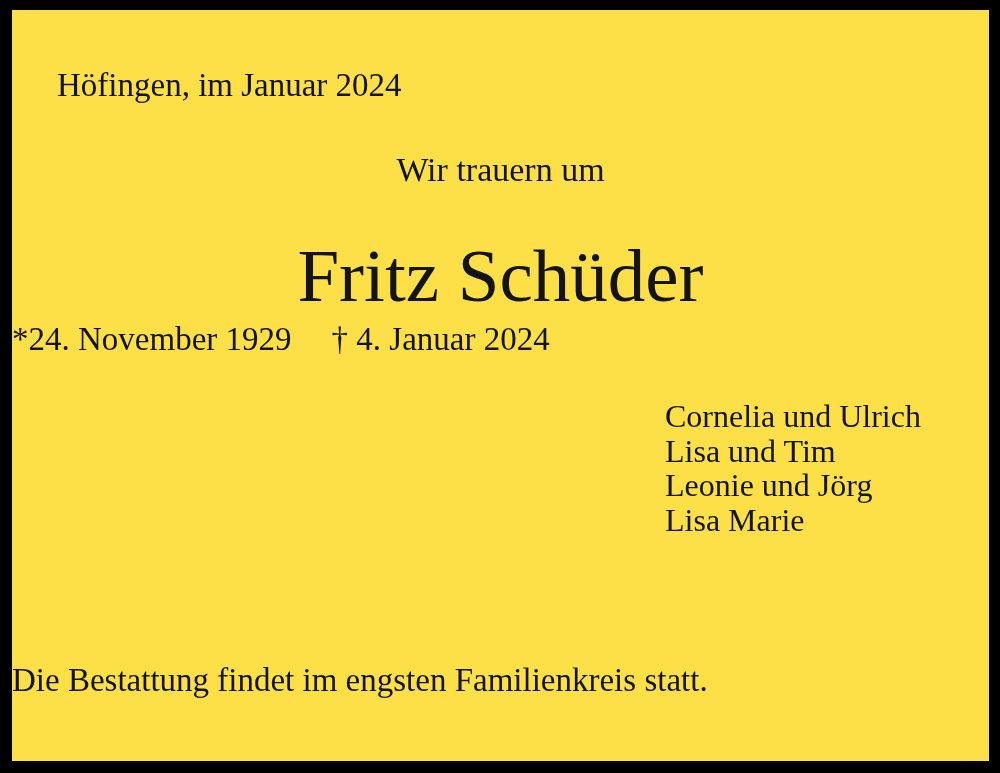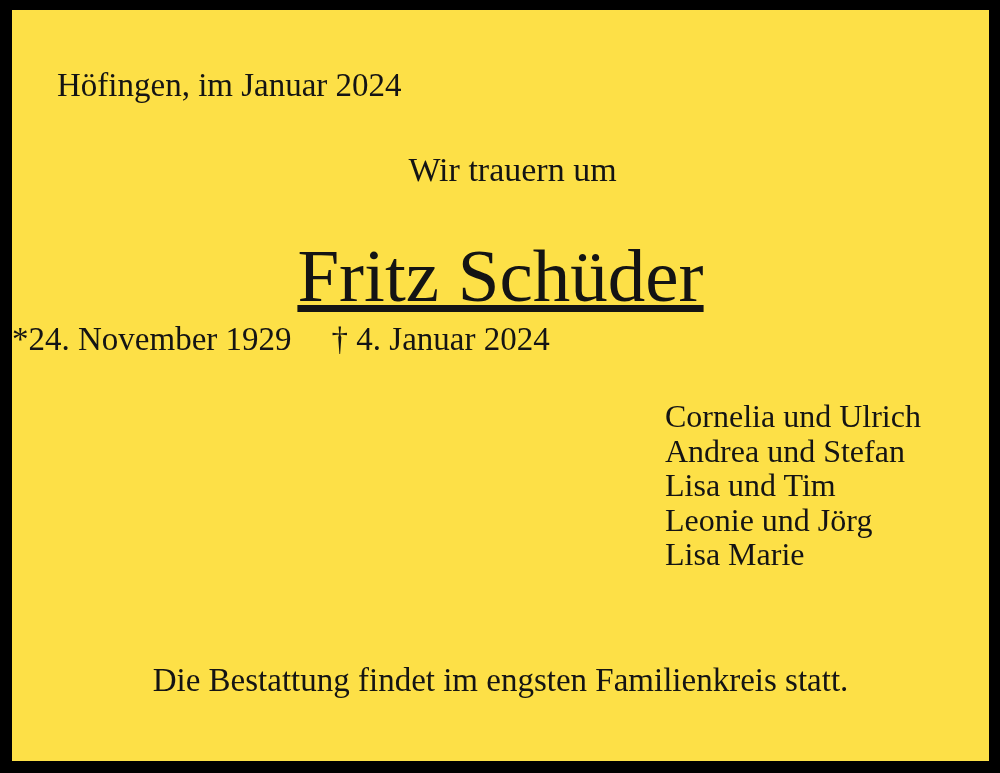--- a/index.html
+++ b/index.html
@@ -33,34 +33,32 @@
   }
   .intro {
     position: absolute;
     left: 0;
     width: 100%;
     top: 143px;
     font-size: 34px;
     line-height: 1;
     text-align: center;
     white-space: nowrap;
-    padding-left: 12px;
   }
   .name {
     position: absolute;
     left: 0;
     width: 100%;
     top: 228px;
     margin: 0;
     font-size: 75px;
     font-weight: normal;
     line-height: 1;
     text-align: center;
     white-space: nowrap;
-    text-decoration: underline;
   }
   .dates {
     position: absolute;
     left: 0;
     width: 100%;
     top: 313px;
     font-size: 33px;
     line-height: 1;
     text-align: left;
     white-space: nowrap;
@@ -77,42 +75,41 @@
     line-height: 34.5px;
     white-space: nowrap;
   }
   .closing {
     position: absolute;
     left: 0;
     width: 100%;
     top: 654px;
     font-size: 33px;
     line-height: 1;
-    text-align: center;
+    text-align: left;
     white-space: nowrap;
   }
 </style>
 </head>
 <body>
 
 <div class="paper">
 
   <div class="dateline">Höfingen, im Januar 2024</div>
 
   <div class="intro">Wir trauern um</div>
 
   <h1 class="name">Fritz Schüder</h1>
 
   <div class="dates">
     <span class="birth">*24. November 1929</span><span class="death">† 4. Januar 2024</span>
   </div>
 
   <div class="mourners">
     <div class="mourner">Cornelia und Ulrich</div>
-    <div class="mourner">Andrea und Stefan</div>
     <div class="mourner">Lisa und Tim</div>
     <div class="mourner">Leonie und Jörg</div>
     <div class="mourner">Lisa Marie</div>
   </div>
 
   <div class="closing">Die Bestattung findet im engsten Familienkreis statt.</div>
 
 </div>
 
 </body></html>

